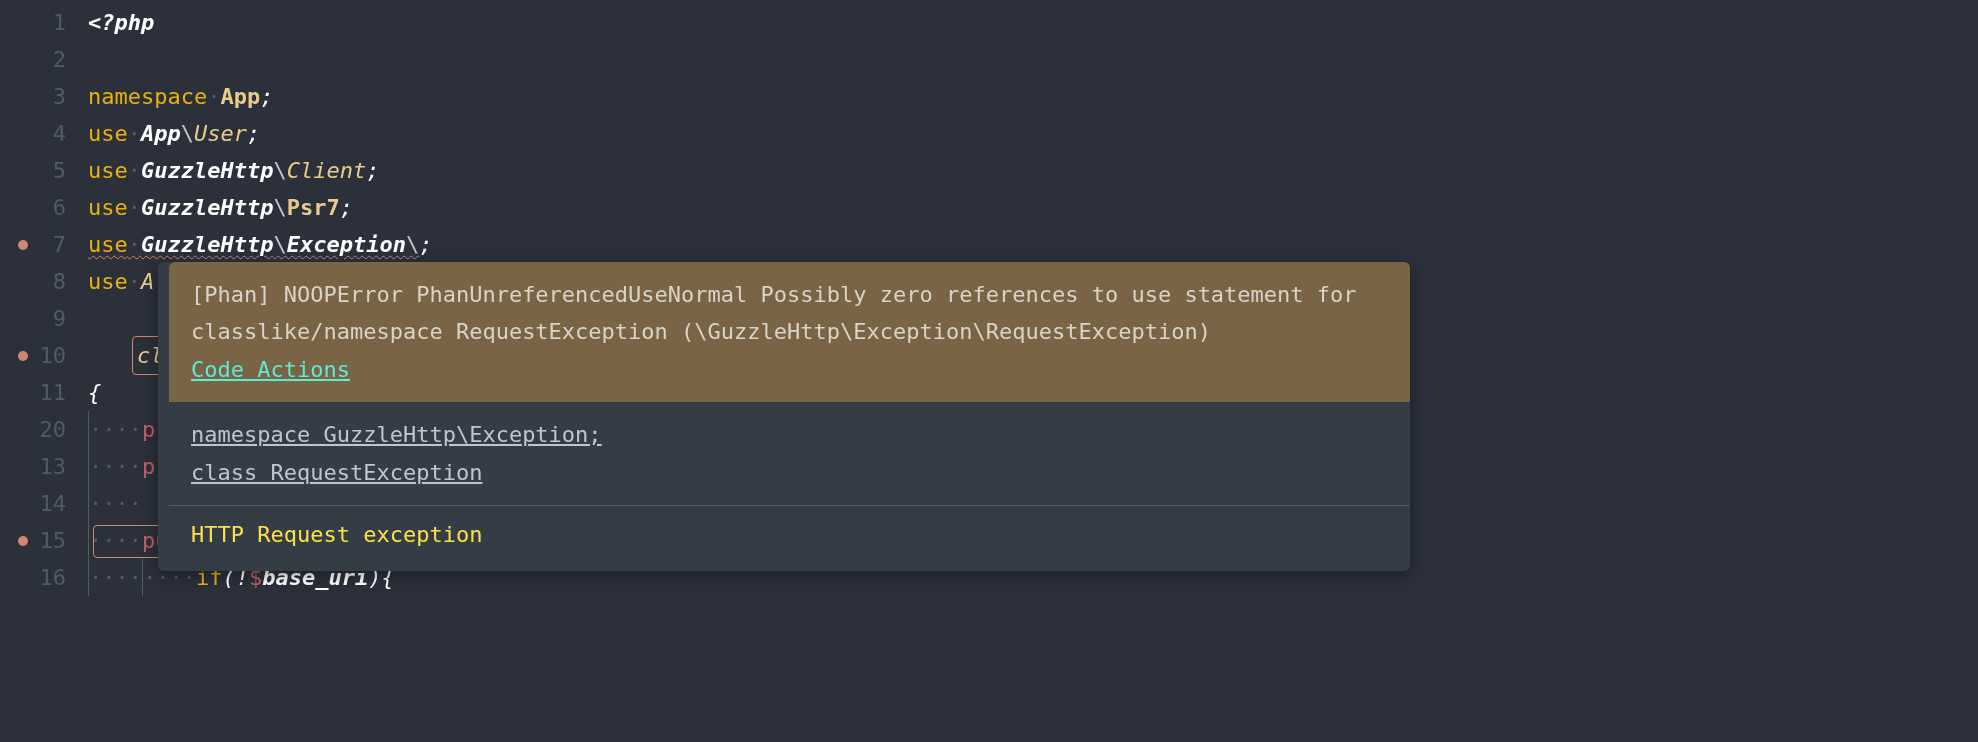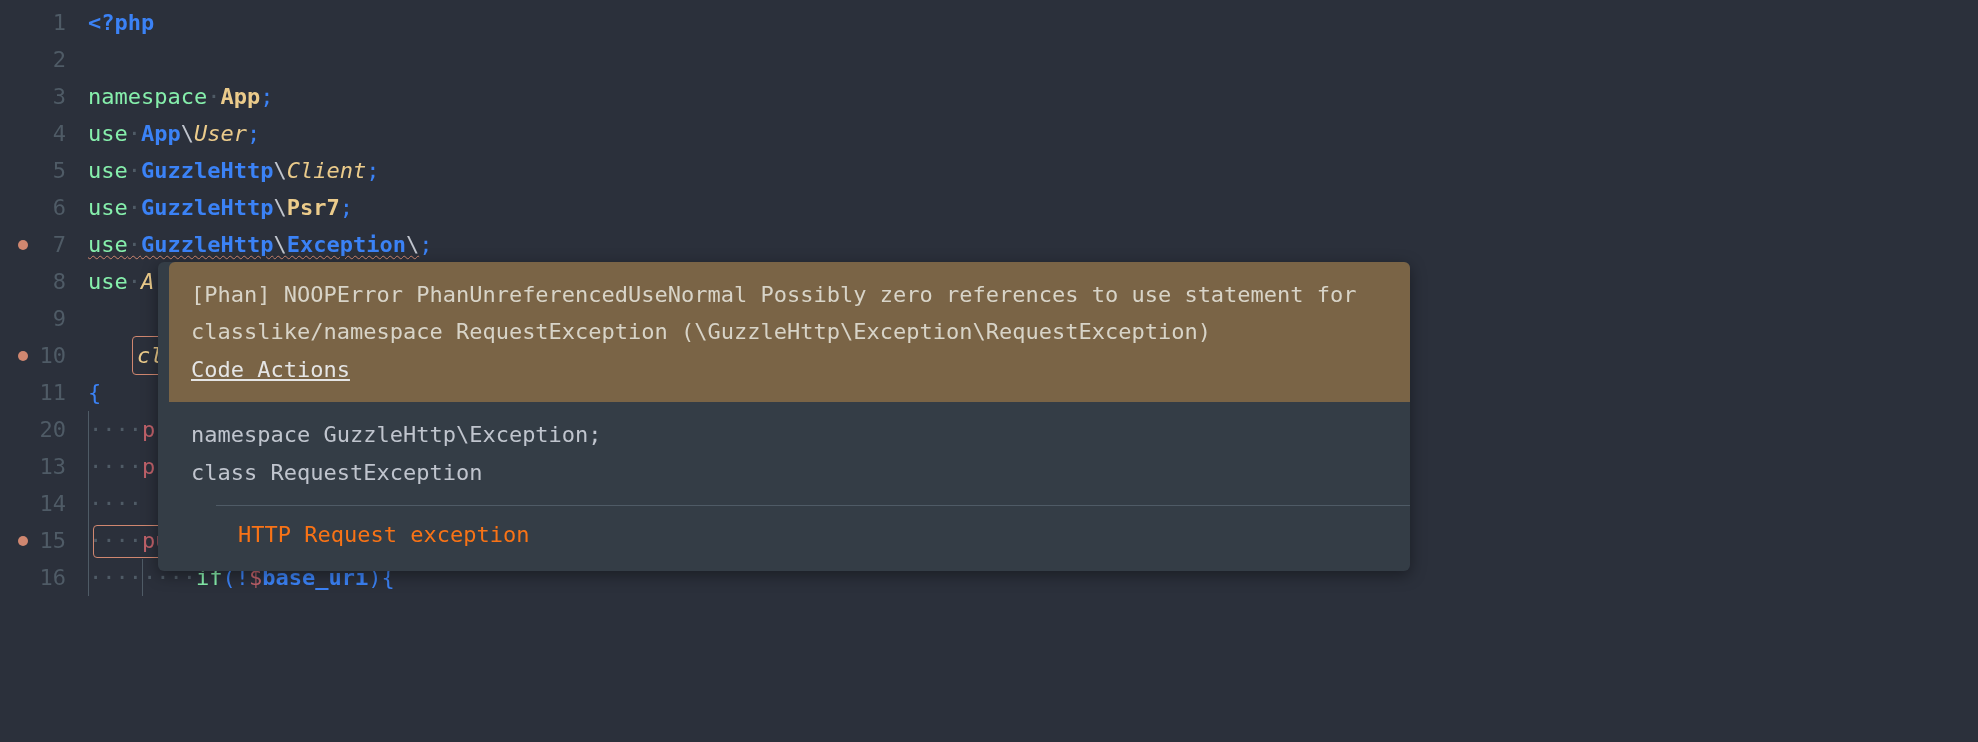--- a/index.html
+++ b/index.html
@@ -45,24 +45,24 @@
 .code {
   flex: 1;
   padding-top: 4px;
 }
 .code-row {
   height: 37px;
   display: flex;
   align-items: center;
   white-space: pre;
 }
-.kw { color: #86efac; }
+.kw { color: #eab308; }
 .cls { color: #ebcb8b; }
 .cls-i { color: #ebcb8b; font-style: italic; text-align: right; }
-.punct { color: #3b82f6; }
+.punct { color: #ffffff; font-style: italic; }
 .sep { color: #c0c5ce; }
 .fn-i { color: #8fa1b3; font-style: italic; }
 .var { color: #bf616a; }
 .bool-i { color: #d08770; font-style: italic; }
 .dot { color: #4f5b66; }
 .bold { font-weight: bold; }
 .wavy { text-decoration: underline wavy #d08770; text-decoration-thickness: 1px; text-underline-offset: 3px; }
 .boxed {
   border: 1px solid #d08770;
   border-radius: 4px;
@@ -96,34 +96,34 @@
   padding-left: 11px;
 }
 .tooltip-warn {
   background: #7a6446;
   padding: 14px 22px;
   color: #d8d4c8;
   border-top-left-radius: 6px;
   border-top-right-radius: 6px;
 }
 .tooltip-link {
-  color: #e5e5e5;
+  color: #5eead4;
   text-decoration: underline;
   cursor: pointer;
 }
 .tooltip-sig {
   padding: 14px 22px;
   color: #c0c5ce;
   white-space: pre;
+  text-decoration: underline;
 }
 .tooltip-doc {
   padding: 10px 22px 18px 22px;
-  color: #f97316;
+  color: #fde047;
   border-top: 1px solid #4f5b66;
-  margin-left: 47px;
 }
 .indent-guide {
   border-left: 1px solid #4f5b66;
   display: inline-block;
   height: 37px;
   vertical-align: top;
 }
 </style>
 </head>
 <body>

